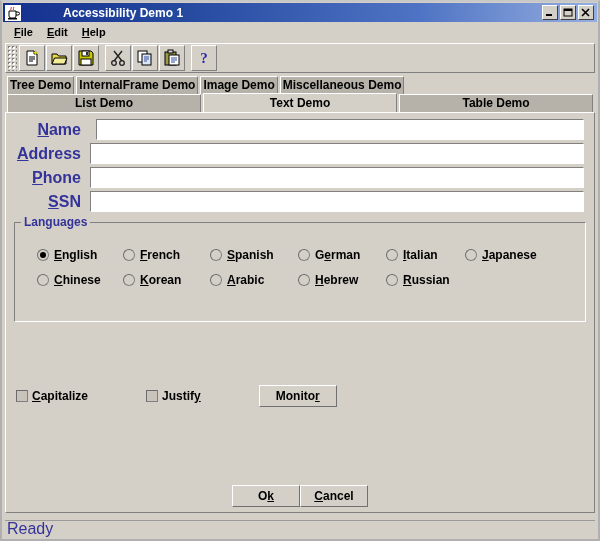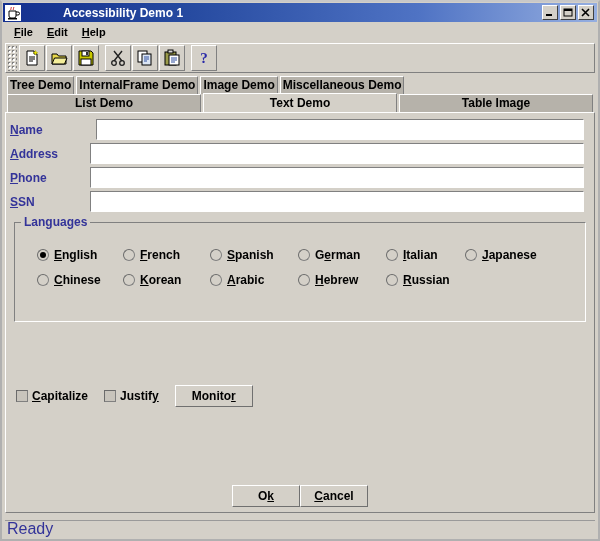--- a/index.html
+++ b/index.html
@@ -186,22 +186,22 @@
   
   .form-area { padding: 6px 10px 0 4px; }
   .form-row {
     display: flex;
     align-items: center;
     margin-bottom: 3px;
   }
   .form-label {
     width: 80px;
     flex: 0 0 80px;
-    text-align: left;
-    font-size: 12px;
+    text-align: right;
+    font-size: 16px;
     font-weight: bold;
     color: #333399;
     padding-right: 9px;
     box-sizing: border-box;
     cursor: default;
   }
   .tfield {
     flex: 1 1 auto;
     height: 21px;
     background: #ffffff;
@@ -276,20 +276,21 @@
     background: #000000;
   }
 
   
   .options-row {
     position: absolute;
     left: 10px;
     top: 272px;
     display: flex;
     align-items: center;
+    gap: 42px;
   }
   .check-item {
     display: flex;
     align-items: center;
     font-size: 12px;
     font-weight: bold;
     color: #000000;
     margin-right: 16px;
     cursor: default;
   }
@@ -459,21 +460,21 @@
   <div class="tabs-outer">
     <div class="tabrow row1">
       <div class="tab">Tree Demo</div>
       <div class="tab">InternalFrame Demo</div>
       <div class="tab">Image Demo</div>
       <div class="tab">Miscellaneous Demo</div>
     </div>
     <div class="tabrow row2">
       <div class="tab wide">List Demo</div>
       <div class="tab wide selected">Text Demo</div>
-      <div class="tab wide">Table Image</div>
+      <div class="tab wide">Table Demo</div>
     </div>
   </div>
 
   <div class="content">
 
     <div class="form-area">
       <div class="form-row name-row">
         <label class="form-label"><span class="mn">N</span>ame</label>
         <input class="tfield" type="text" value="" style="">
       </div>

